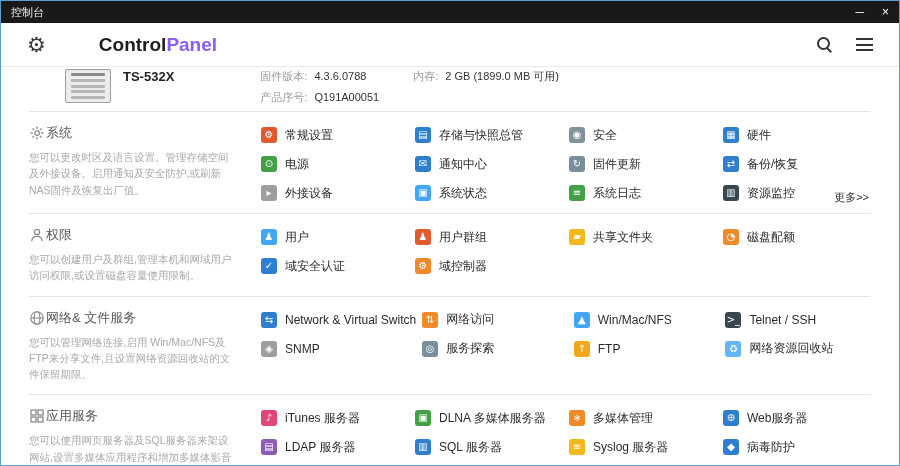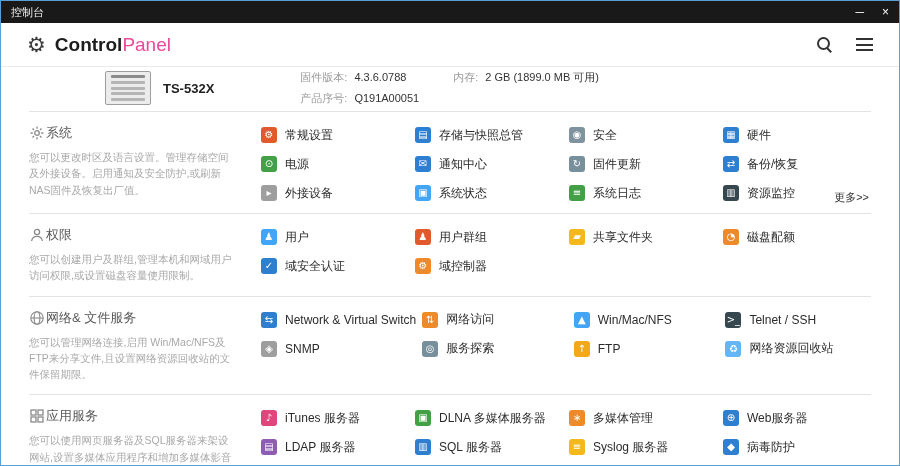--- a/index.html
+++ b/index.html
@@ -29,41 +29,40 @@
   
   .header {
     flex:0 0 44px; height:44px;
     display:flex; align-items:center;
     padding:0 26px;
     border-bottom:1px solid #e9e9e9;
     background:#fff;
   }
   .hdr-gear { font-size:21px; color:#3a3a3a; margin-right:9px; line-height:1; }
   .hdr-title { font-size:19px; color:#222; }
-  .hdr-title .bold { font-weight:bold; color:#1d1d1d; }
-  .hdr-title .light { font-weight:normal; color:#ec4899; }
+  .hdr-title .bold { font-weight:bold; color:#1d1d1d;margin-left:44px; }
+  .hdr-title .light { font-weight:bold; color:#8b5cf6; }
   .hdr-actions { margin-left:auto; display:flex; gap:24px; align-items:center; }
   .search-icon { position:relative; width:15px; height:15px; cursor:pointer; }
   .search-icon::before {
     content:""; position:absolute; left:0; top:0;
     width:9px; height:9px; border:2px solid #333; border-radius:50%;
   }
   .search-icon::after {
     content:""; position:absolute; left:10px; top:10px;
     width:6px; height:2px; background:#333;
     transform:rotate(45deg); transform-origin:left center;
   }
   .menu-icon { width:17px; height:13px; display:flex; flex-direction:column; justify-content:space-between; cursor:pointer; }
   .menu-icon i { display:block; height:2px; background:#333; }
   
   .device-row {
     flex:0 0 44px;
-    display:flex; align-items:center;
+    display:flex; 
     padding:2px 28px 4px 64px;
-    margin-left:40px;
   }
   .nas-img {
     width:46px; height:34px;
     border:1px solid #9e9e9e; border-radius:2px;
     background:#ececec;
     padding:3px 5px;
     display:flex; flex-direction:column; justify-content:space-between;
   }
   .nas-img i { display:block; height:3px; background:#b5b5b5; border-radius:1px; }
   .nas-img i.dark { background:#8c8c8c; }

